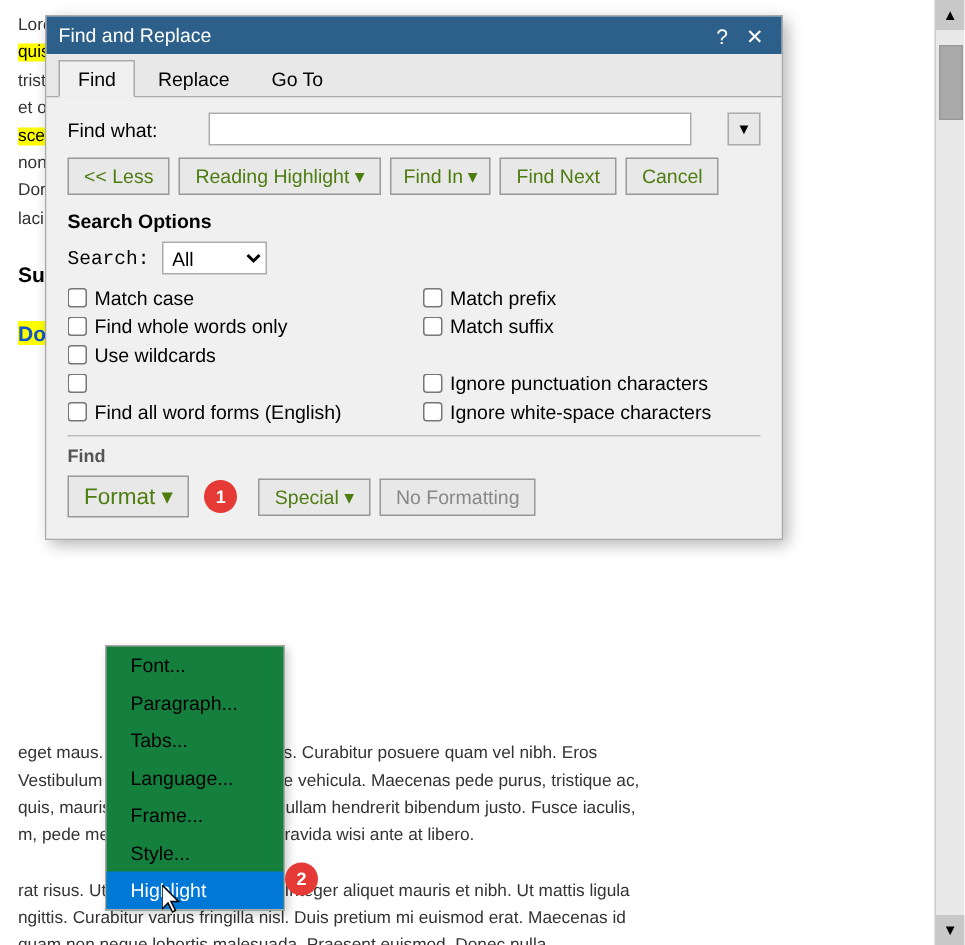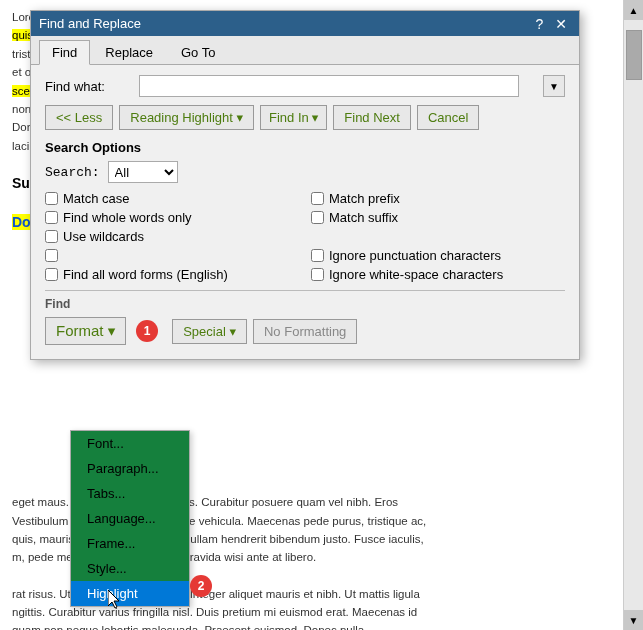--- a/index.html
+++ b/index.html
@@ -30,21 +30,21 @@
     .doc-background .highlighted-text {
       background: #ffff00;
       color: #000;
     }
 
     
     .dialog-overlay {
       position: absolute;
       top: 10px;
       left: 30px;
-      width: 550px;
+      width: 492px;
       background: #f0f0f0;
       border: 1px solid #aaa;
       box-shadow: 3px 3px 10px rgba(0,0,0,0.3);
       z-index: 10;
     }
 
     .dialog-titlebar {
       background: #2c5f8a;
       color: #fff;
       padding: 5px 8px;

